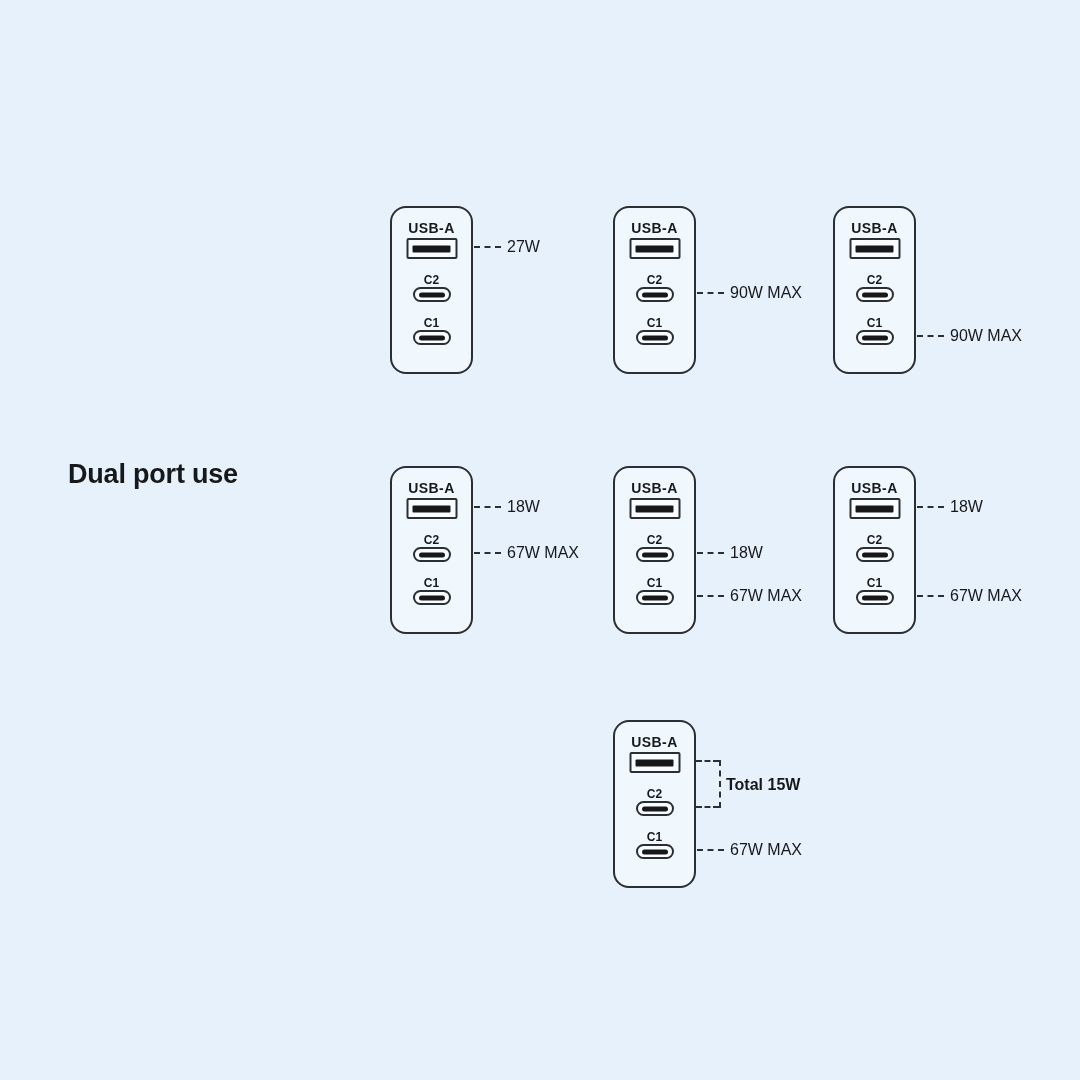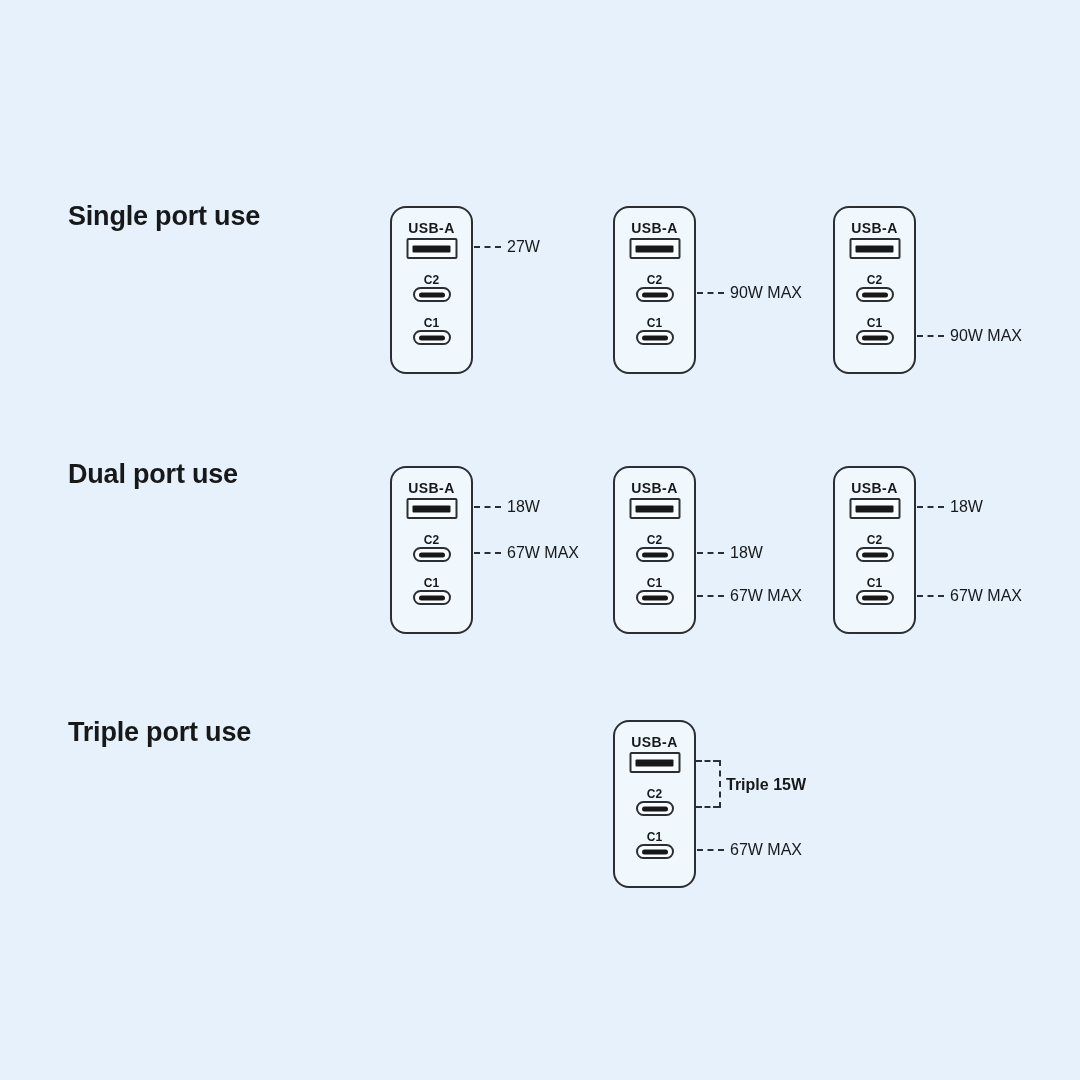--- a/index.html
+++ b/index.html
@@ -53,21 +53,20 @@
   .bracket .txt {
     position:absolute; left:30px; transform:translateY(-50%);
     font-size:16px; font-weight:700; line-height:1;
     color:var(--ink,#17181a); white-space:nowrap;
   }
 </style>
 </head>
 <body>
 
 <div class="canvas">
-    <div class="heading" style="top: 203px;">Single port use</div>
     <div class="charger" style="left: 390px; top: 206px;">
       <div class="plabel a" style="top: 13px;">USB-A</div>
       <div class="aport" style="top: 30px;">
         <div class="abar"></div>
       </div>
       <div class="plabel c" style="top: 66px;"><span class="ul">C2</span></div>
       <div class="cport" style="top: 79px;">
         <div class="cbar"></div>
       </div>
       <div class="plabel c" style="top: 109px;"><span class="ul">C1</span></div>
@@ -175,38 +174,37 @@
       </div>
     </div>
     <div class="callout" style="left: 917px; top: 506.5px;">
       <div class="dash"></div>
       <div class="txt">18W</div>
     </div>
     <div class="callout" style="left: 917px; top: 595.5px;">
       <div class="dash"></div>
       <div class="txt">67W MAX</div>
     </div>
-    <div class="heading" style="top: 719px;">Triple port use</div>
     <div class="charger" style="left: 613px; top: 720px;">
       <div class="plabel a" style="top: 13px;">USB-A</div>
       <div class="aport" style="top: 30px;">
         <div class="abar"></div>
       </div>
       <div class="plabel c" style="top: 66px;"><span class="ul">C2</span></div>
       <div class="cport" style="top: 79px;">
         <div class="cbar"></div>
       </div>
       <div class="plabel c" style="top: 109px;"><span class="ul">C1</span></div>
       <div class="cport" style="top: 122px;">
         <div class="cbar"></div>
       </div>
     </div>
     <div class="bracket" style="left: 696px; top: 720px;">
       <div class="h" style="top: 39.5px;"></div>
       <div class="h" style="top: 85.5px;"></div>
       <div class="v" style="top: 39.5px; height: 48px;"></div>
-      <div class="txt" style="top: 64.5px;">Triple 15W</div>
+      <div class="txt" style="top: 64.5px;">Total 15W</div>
     </div>
     <div class="callout" style="left: 697px; top: 849.5px;">
       <div class="dash"></div>
       <div class="txt">67W MAX</div>
     </div>
   </div>
 
 </body></html>

